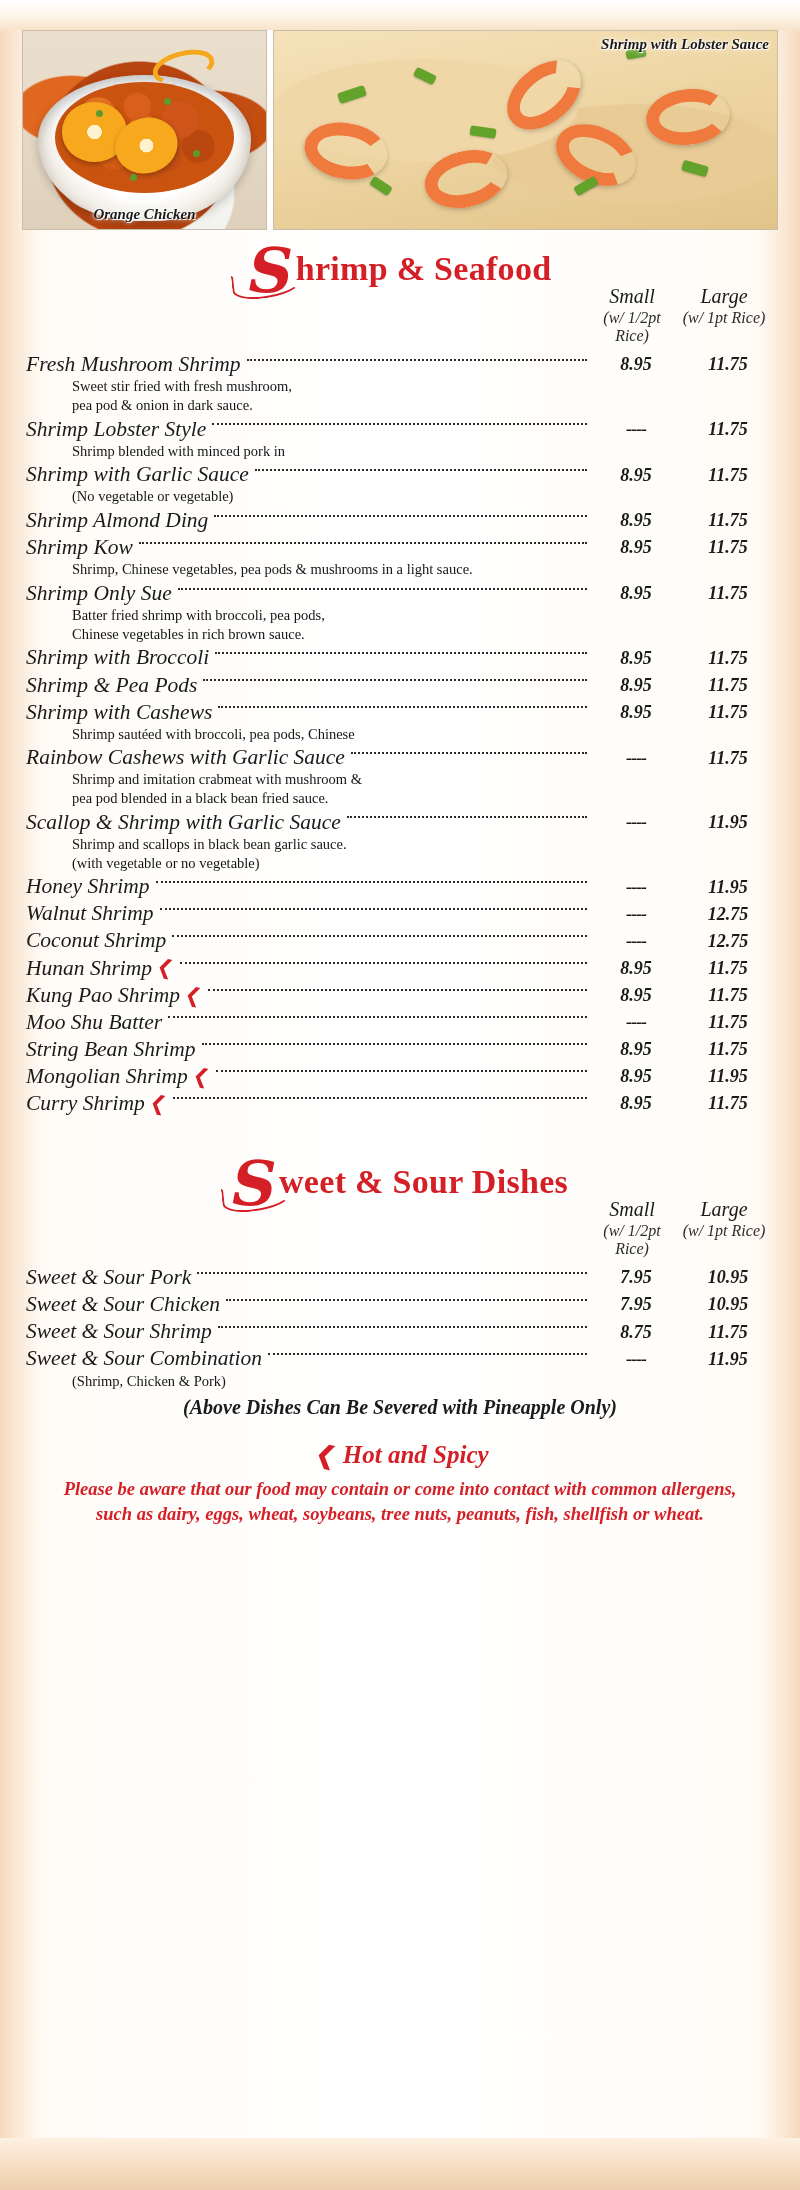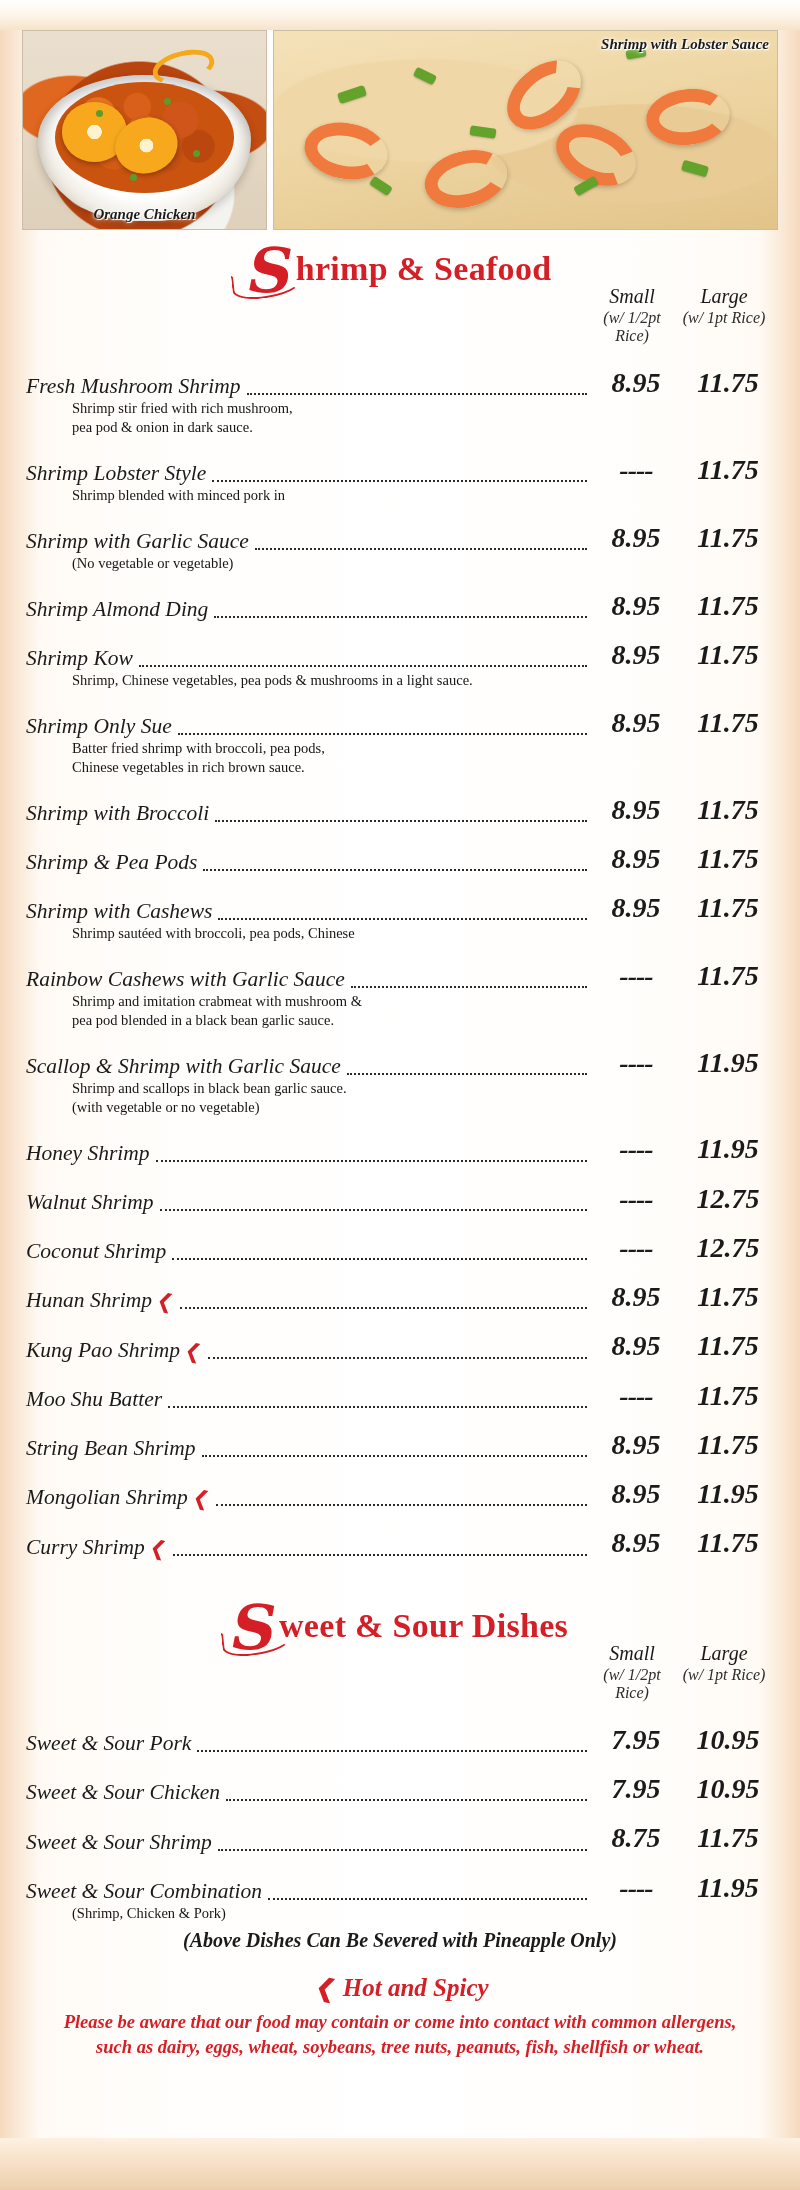--- a/index.html
+++ b/index.html
@@ -205,21 +205,21 @@
     text-align: center;
     font-size: 16px;
     font-style: italic;
     color: #2b2b2b;
   }
 
   
   .items { padding: 0 4px; }
   .row {
     display: flex;
-    align-items: flex-end;
+    align-items: center;
     font-size: 21.5px;
     font-style: italic;
     line-height: 1.26;
   }
   .row .name {
     white-space: nowrap;
     font-family: "Liberation Serif", serif;
   }
   .chili {
     color: #d51f26;
@@ -234,23 +234,22 @@
     margin: 0 3px 0 6px;
     border-bottom: 2.2px dotted #2a2a2a;
     transform: translateY(-5px);
     min-width: 12px;
   }
   .price {
     width: 92px;
     text-align: center;
     font-style: italic;
     font-weight: bold;
-    font-size: 28px;
+    font-size: 18px;
     white-space: nowrap;
-    margin-top: 14px;
   }
   .price.dash { letter-spacing: -1px; }
   .desc {
     font-size: 14.5px;
     font-style: normal;
     line-height: 1.22;
     padding-left: 46px;
     color: #151515;
     margin-bottom: 1px;
   }
@@ -336,21 +335,21 @@
         <div class="c">(w/ 1/2pt Rice)</div>
         <div class="c">(w/ 1pt Rice)</div>
       </div>
       <div class="items">
           <div class="row">
             <span class="name">Fresh Mushroom Shrimp</span>
             <span class="dots"></span>
             <span class="price">8.95</span>
             <span class="price">11.75</span>
           </div>
-          <div class="desc">Shrimp stir fried with rich mushroom,</div>
+          <div class="desc">Sweet stir fried with fresh mushroom,</div>
           <div class="desc">pea pod &amp; onion in dark sauce.</div>
           <div class="row">
             <span class="name">Shrimp Lobster Style</span>
             <span class="dots"></span>
             <span class="price dash">----</span>
             <span class="price">11.75</span>
           </div>
           <div class="desc">Shrimp blended with minced pork in</div>
           <div class="row">
             <span class="name">Shrimp with Garlic Sauce</span>
@@ -399,21 +398,21 @@
             <span class="price">11.75</span>
           </div>
           <div class="desc">Shrimp sautéed with broccoli, pea pods, Chinese</div>
           <div class="row">
             <span class="name">Rainbow Cashews with Garlic Sauce</span>
             <span class="dots"></span>
             <span class="price dash">----</span>
             <span class="price">11.75</span>
           </div>
           <div class="desc">Shrimp and imitation crabmeat with mushroom &amp;</div>
-          <div class="desc">pea pod blended in a black bean garlic sauce.</div>
+          <div class="desc">pea pod blended in a black bean fried sauce.</div>
           <div class="row">
             <span class="name">Scallop &amp; Shrimp with Garlic Sauce</span>
             <span class="dots"></span>
             <span class="price dash">----</span>
             <span class="price">11.95</span>
           </div>
           <div class="desc">Shrimp and scallops in black bean garlic sauce.</div>
           <div class="desc">(with vegetable or no vegetable)</div>
           <div class="row">
             <span class="name">Honey Shrimp</span>

